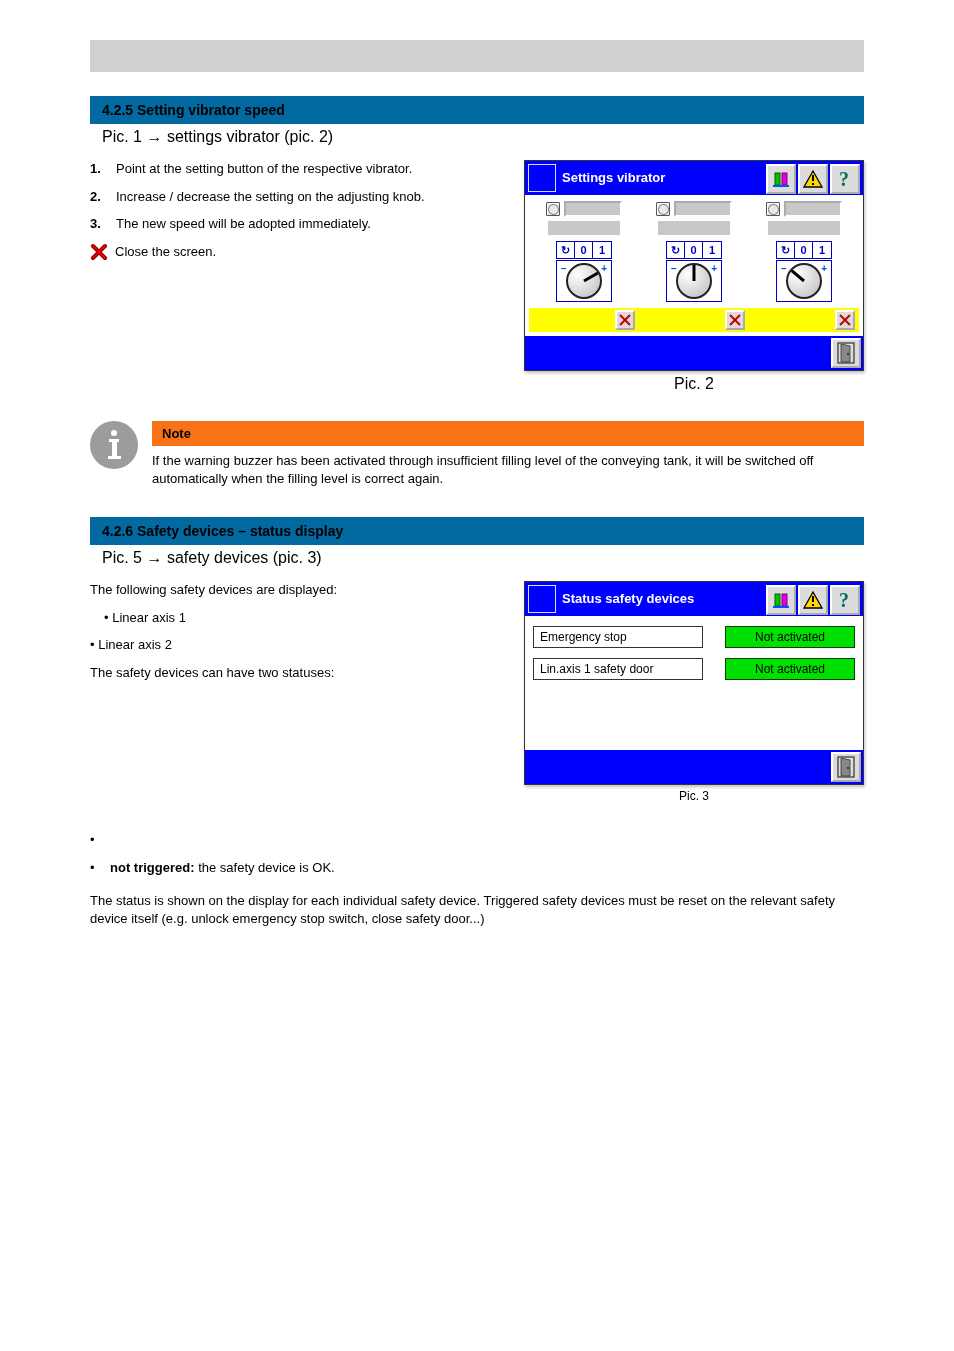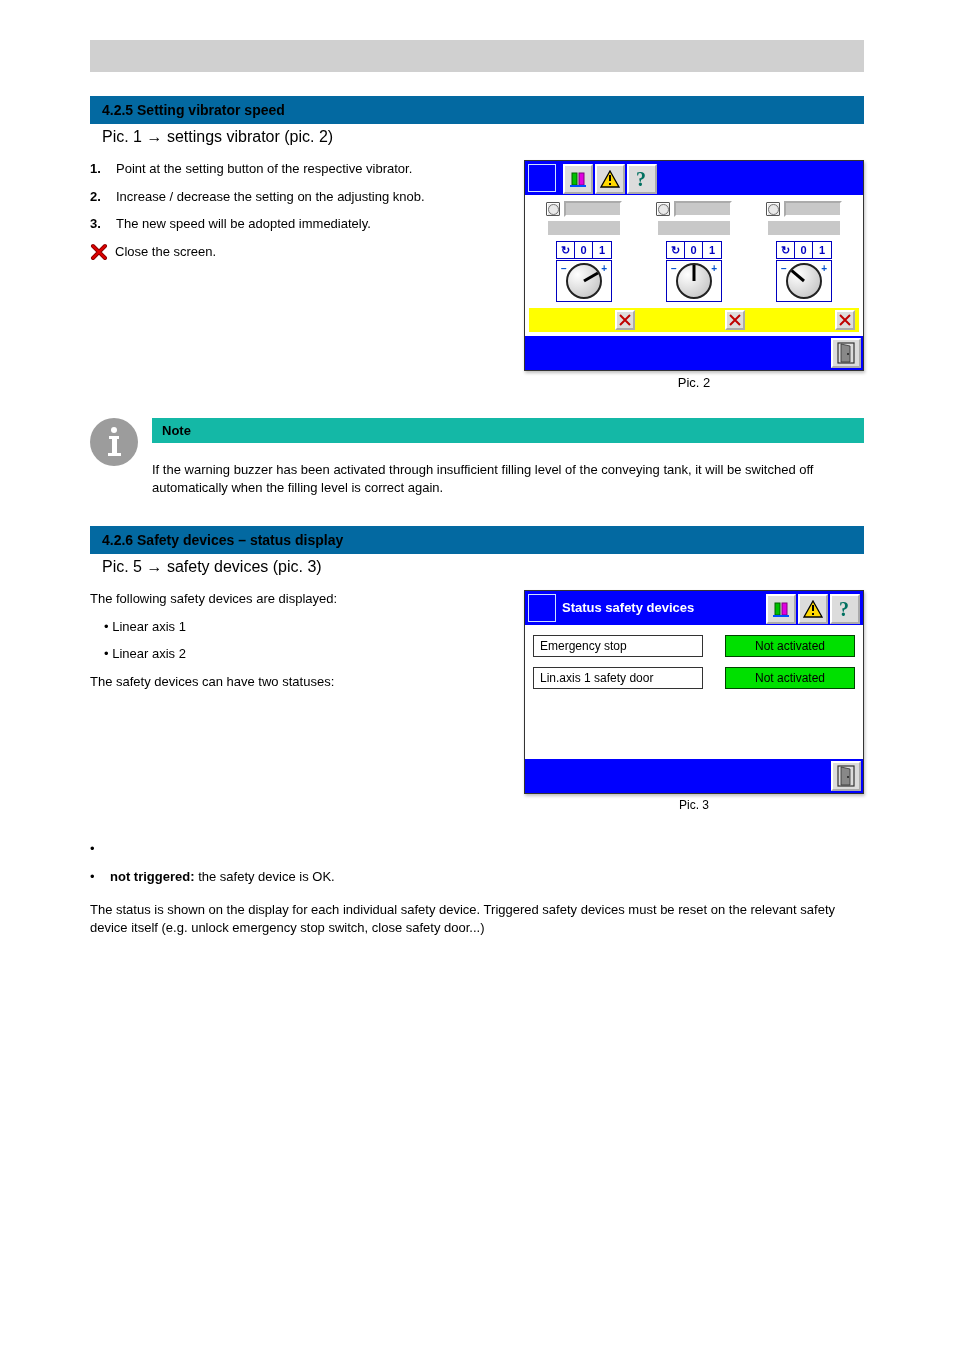--- a/index.html
+++ b/index.html
@@ -233,26 +233,26 @@
     width: 48px; height: 48px;
     border-radius: 50%;
     background: #9c9c9c;
     display: flex; align-items: center; justify-content: center;
     flex-shrink: 0;
   }
   .info-text-block {
     flex: 1;
   }
   .info-heading-band {
-    background: #14b8a6;
+    background: #f97316;
     padding: 5px 10px;
     font-weight: bold;
   }
   .info-body {
-    padding: 18px 0 0 0;
+    padding: 6px 0 0 0;
     line-height: 1.35;
   }
   .numline { display: flex; gap: 8px; }
   .numline .n { width: 18px; font-weight: bold; }
   
   .door-btn {
     width: 30px; height: 30px;
     border: 2px outset #fff;
     background: #dcdcdc;
     display: flex; align-items: center; justify-content: center;
@@ -290,20 +290,21 @@
           <path d="M3 3 L15 15 M15 3 L3 15" stroke="#e00000" stroke-width="2" stroke-linecap="round"></path>
         </svg>
         <div>Close the screen.</div>
       </div>
     </div>
 
     <div class="col-panel">
       <div class="hmi">
         <div class="hmi-titlebar">
           <div class="hmi-title-icon"></div>
+          <div class="hmi-title-text">Settings vibrator</div>
           <div class="hmi-tbtn">
             <svg width="18" height="18" viewBox="0 0 18 18">
               <rect x="3" y="3" width="5" height="12" fill="#00c000" stroke="#006000"></rect>
               <rect x="10" y="3" width="5" height="12" fill="#e000e0" stroke="#800080"></rect>
               <rect x="1" y="15" width="16" height="2" fill="#0050ff"></rect>
             </svg>
           </div>
           <div class="hmi-tbtn">
             <svg width="20" height="18" viewBox="0 0 20 18">
               <polygon points="10,1 19,17 1,17" fill="#ffd800" stroke="#000" stroke-width="1.3"></polygon>
@@ -428,21 +429,21 @@
         <div class="hmi-footer">
           <div class="door-btn">
             <svg width="18" height="22" viewBox="0 0 18 22">
               <rect x="1" y="1" width="16" height="20" fill="none" stroke="#333" stroke-width="1.2"></rect>
               <polygon points="4,2 13,4 13,20 4,20" fill="#888" stroke="#333" stroke-width="0.8"></polygon>
               <circle cx="11" cy="12" r="1" fill="#222"></circle>
             </svg>
           </div>
         </div>
       </div>
-      <div style="text-align:center; font-size:13px; margin-top:4px;">Pic. 2</div>
+      <div style="text-align:center; font-size:16px; margin-top:4px;">Pic. 2</div>
     </div>
   </div>
 
   <div class="info-callout">
     <div class="info-badge">
       <svg width="28" height="32" viewBox="0 0 28 32">
         <circle cx="14" cy="4" r="3" fill="#fff"></circle>
         <rect x="9" y="10" width="10" height="3" fill="#fff"></rect>
         <rect x="12" y="10" width="5" height="18" fill="#fff"></rect>
         <rect x="8" y="27" width="13" height="3" fill="#fff"></rect>
@@ -456,21 +457,21 @@
 
   <div class="section-title-band">
     <span>4.2.6 Safety devices – status display</span>
   </div>
   <div class="section-sub">Pic. 5 → safety devices (pic. 3)</div>
 
   <div class="row">
     <div class="col-text">
       <p class="para">The following safety devices are displayed:</p>
       <p class="para" style="margin-left:14px;">• <span>Linear axis 1</span></p>
-      <p class="para" style="margin-left:14px;">• <span>Linear axis 2</span></p>
+      <p class="para" style="">• <span>Linear axis 2</span></p>
       <p class="para">The safety devices can have two statuses:</p>
     </div>
 
     <div class="col-panel">
       <div class="hmi">
         <div class="hmi-titlebar">
           <div class="hmi-title-icon"></div>
           <div class="hmi-title-text">Status safety devices</div>
           <div class="hmi-tbtn">
             <svg width="18" height="18" viewBox="0 0 18 18">

